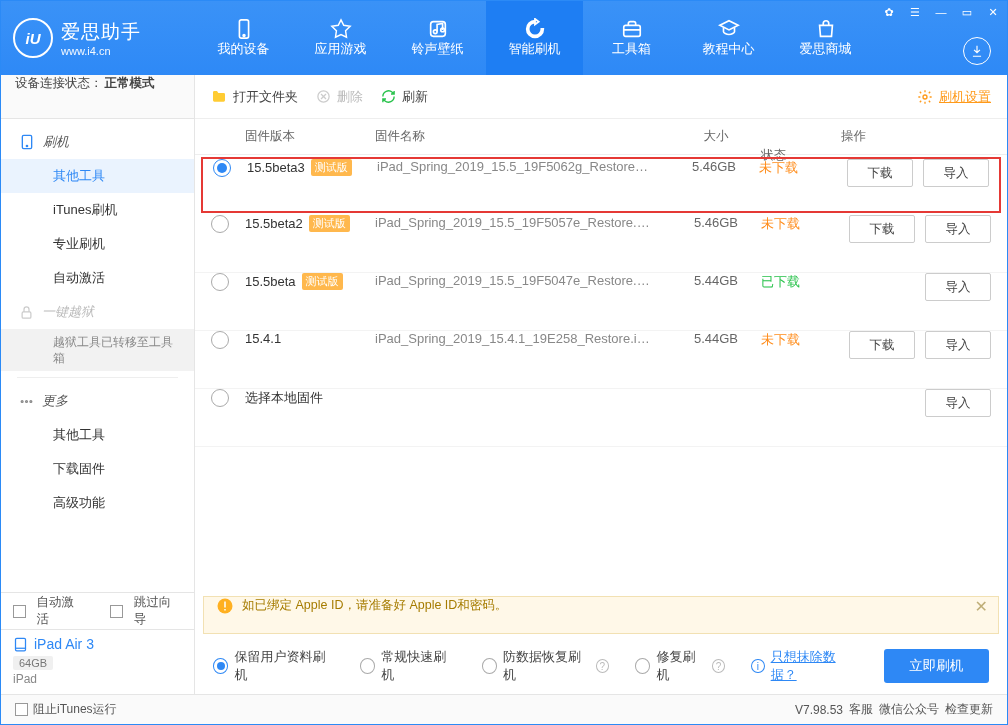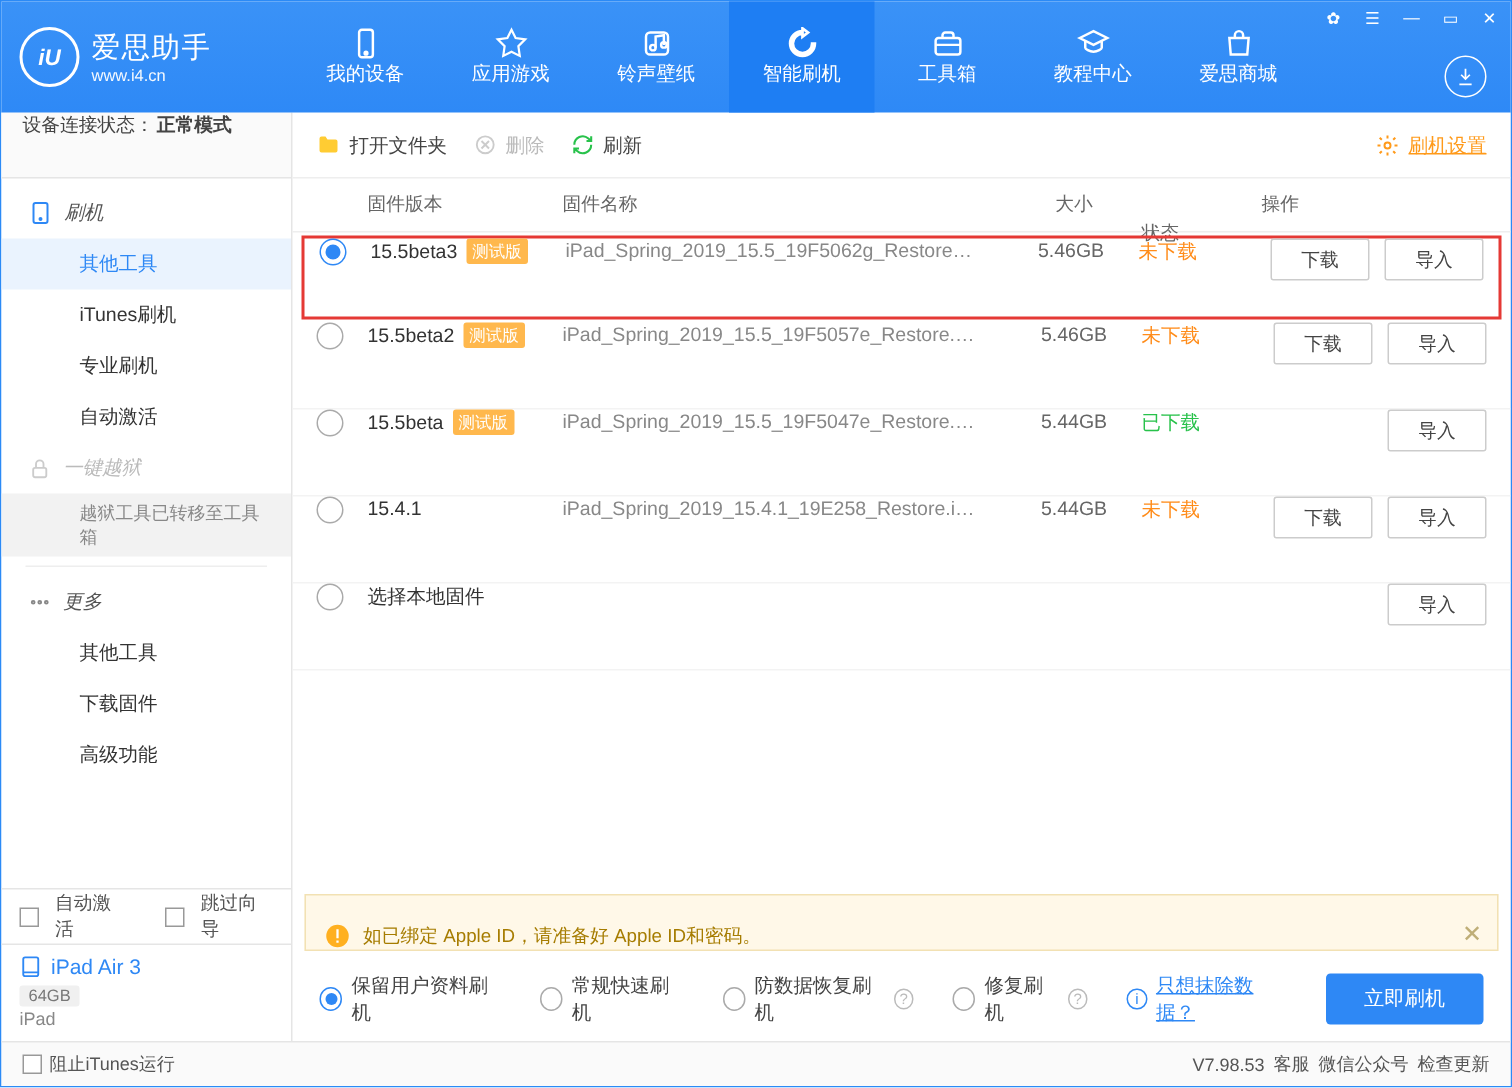--- a/index.html
+++ b/index.html
@@ -71,21 +71,21 @@
 .ver-cell { width: 130px; display: flex; align-items: center; gap: 6px; font-size: 13px; color: #333; }
 .test-badge { background: #ffb84d; color: #fff; font-size: 11px; padding: 1px 4px; border-radius: 2px; }
 .name-cell { flex: 1; color: #888; font-size: 13px; white-space: nowrap; overflow: hidden; text-overflow: ellipsis; padding-right: 20px; }
 .size-cell { width: 90px; text-align: center; color: #666; font-size: 13px; }
 .status-cell { width: 80px; font-size: 13px; }
 .status-cell.notdl { color: #ff8c1a; }
 .status-cell.done { color: #28c24b; }
 .ops-cell { width: 150px; display: flex; gap: 10px; justify-content: flex-end; }
 .small-btn { width: 66px; height: 28px; border: 1px solid #ccc; background: #fff; border-radius: 2px; font-size: 12.5px; color: #444; cursor: pointer; display: flex; align-items: center; justify-content: center; }
 
-.warn-bar { height: 38px; background: #fff8e8; border: 1px solid #f2e1b3; margin: 0 8px; display: flex; align-items: flex-end; padding: 0 12px; font-size: 12.5px; color: #a67c00; gap: 8px; position: relative; }
+.warn-bar { height: 38px; background: #fff8e8; border: 1px solid #f2e1b3; margin: 0 8px; display: flex; align-items: flex-start; padding: 0 12px; font-size: 12.5px; color: #a67c00; gap: 8px; position: relative; }
 .warn-bar .close { position: absolute; right: 10px; color: #bfae77; cursor: pointer; font-size: 16px; }
 
 .mode-bar { height: 56px; display: flex; align-items: center; padding: 0 18px; gap: 26px; font-size: 13px; margin-top:4px; }
 .mode-opt { display: flex; align-items: center; gap: 6px; cursor: pointer; color: #444; }
 .mode-radio { width: 16px; height: 16px; border: 1.5px solid #aaa; border-radius: 50%; display: flex; align-items: center; justify-content: center; }
 .mode-radio.on { border-color: #2e88f5; }
 .mode-radio.on::after { content: ""; width: 8px; height: 8px; background: #2e88f5; border-radius: 50%; }
 .q-mark { width: 14px; height: 14px; border: 1px solid #bbb; border-radius: 50%; color: #bbb; font-size: 10px; display: flex; align-items: center; justify-content: center; }
 .q-mark.blue { border-color: #2e88f5; color: #2e88f5; }
 .link-blue { color: #2e88f5; text-decoration: underline; cursor: pointer; }

